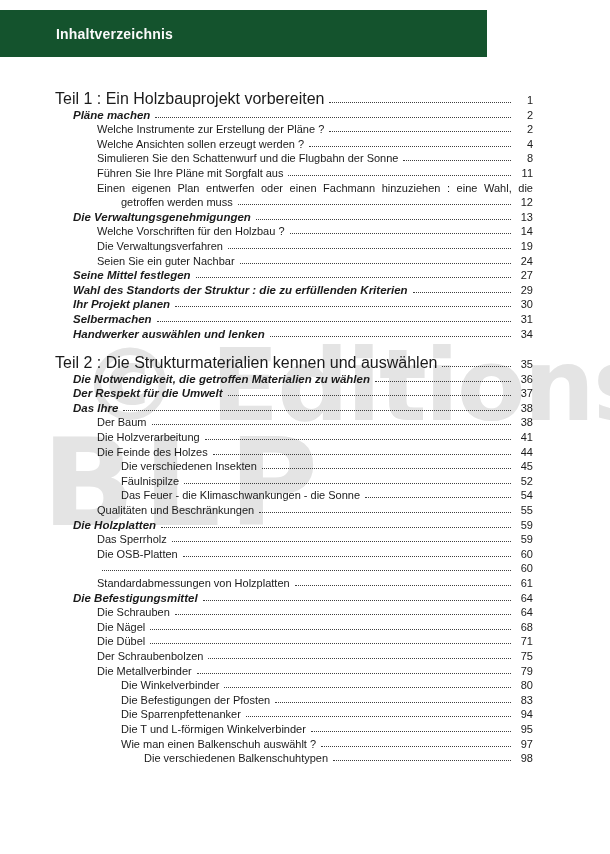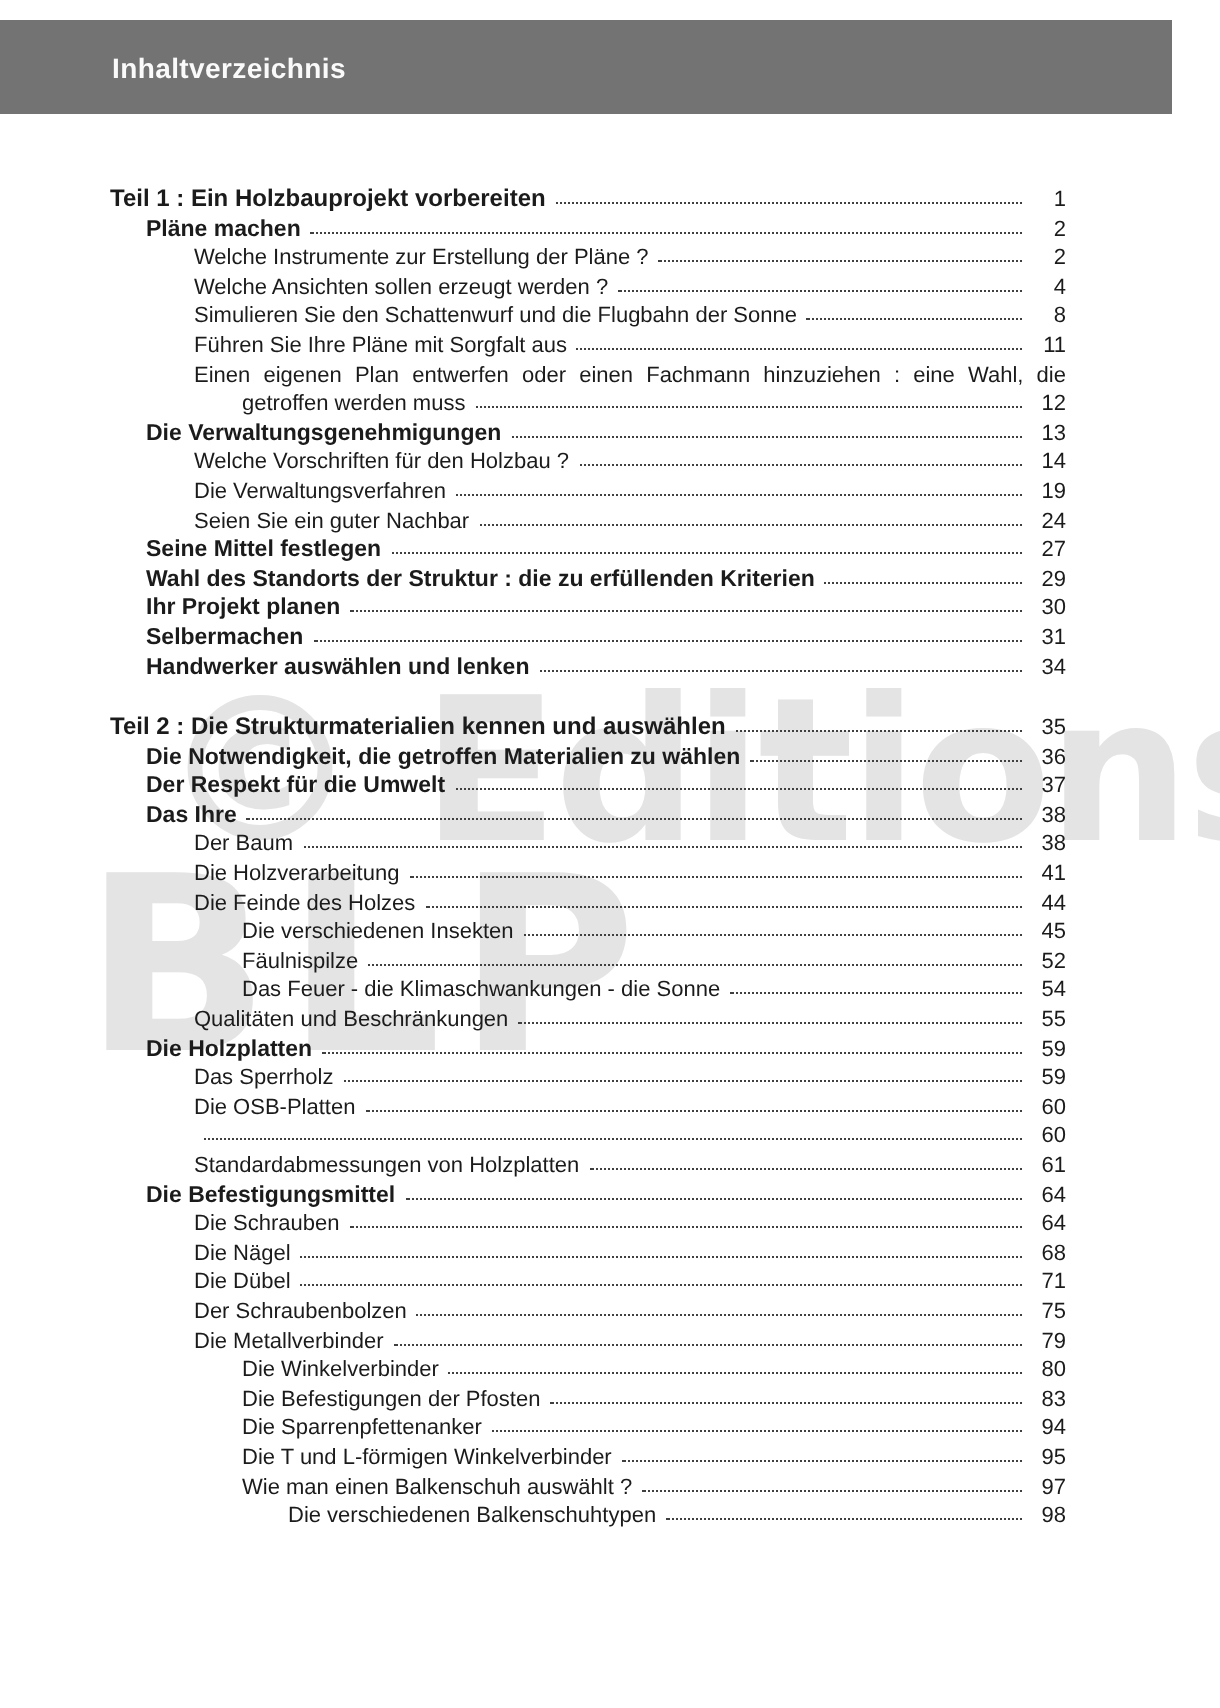--- a/index.html
+++ b/index.html
@@ -5,22 +5,22 @@
   html,body{margin:0;padding:0;}
   body{
     width:610px;height:854px;
     background:#ffffff;
     font-family:"Liberation Sans", sans-serif;
     position:relative;
     overflow:hidden;
   }
   
   .topbar{
-    position:absolute;left:0;top:10px;width:586px;height:47px;
-    background:#737373;
+    position:absolute;left:0;top:10px;width:487px;height:47px;
+    background:#14532d;
     display:flex;align-items:center;
     box-sizing:border-box;padding-left:56px;
   }
   .topbar-title{
     color:#fafafa;font-size:14px;font-weight:bold;letter-spacing:.2px;
   }
   
   .watermark{position:absolute;left:0;top:0;width:610px;height:854px;z-index:0;overflow:hidden;}
   .wm-line{
     position:absolute;
@@ -38,22 +38,22 @@
   .row{
     display:flex;align-items:baseline;
     min-height:14.6px;line-height:14.6px;
     font-size:11px;
   }
   .lvl0{padding-left:0;}
   .lvl1{padding-left:18px;}
   .lvl2{padding-left:42px;}
   .lvl3{padding-left:66px;}
   .lvl4{padding-left:89px;}
-  .part .label{font-weight:bold;font-size:12px;}
-  .sub  .label{font-weight:bold;font-size:11.5px;}
+  .part .label{font-weight:normal;font-size:16px;}
+  .sub  .label{font-weight:bold;font-style:italic;font-size:11.5px;}
   .plain .label{font-weight:normal;}
   .leader{
     flex:1;min-width:10px;
     border-bottom:1px dotted #3f3f3f;
     margin:0 4px 0 5px;
     transform:translateY(-1px);
   }
   .pagenum{
     min-width:18px;text-align:right;
     font-size:11px;font-weight:normal;font-style:normal;

